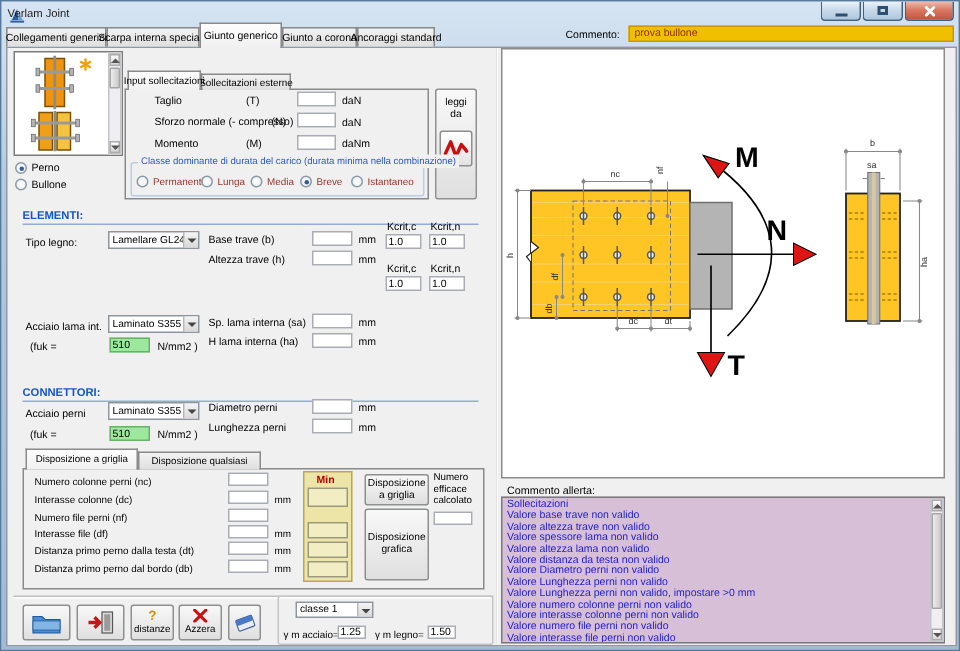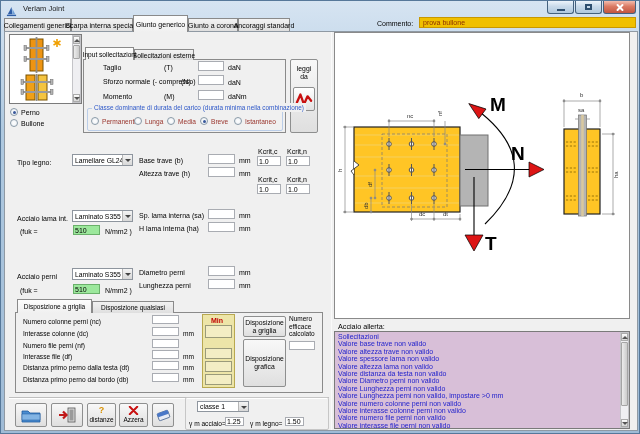--- a/index.html
+++ b/index.html
@@ -47,21 +47,21 @@
 <div class="stage">
 
   <div class="abs" style="left:0;top:0;width:640px;height:15px">
     <span class="abs" style="left:5px;top:2px;width:11px;height:11px">
       <svg width="11" height="11" viewBox="0 0 12 12">
           <path d="M2 9 L6 1 L7 9 Z" fill="#2E5EA8"></path>
           <path d="M7 3 L10 9 L7 9 Z" fill="#6FA0D8"></path>
           <rect x="1" y="9.5" width="10" height="1.5" fill="#2E5EA8"></rect>
         </svg>
     </span>
-    <span class="lbl" style="left:22px;top:3px;font-size:7.5px;color:#1C1C1C">Verlam Joint</span>
+    <span class="lbl" style="left:4px;top:3px;font-size:7.5px;color:#1C1C1C">Verlam Joint</span>
     <div class="wbtn" style="left:546px;width:27px">
         <span class="gmin"></span>
       </div>
     <div class="wbtn" style="left:574px;width:27px">
         <span class="gmax"></span>
       </div>
     <div class="wbtn close" style="left:602px;width:33px">
         <span class="gx"></span>
       </div>
   </div>
@@ -180,20 +180,21 @@
 
   <div class="btn" style="left:289px;top:58px;width:28px;height:74px;align-items:flex-start">
     <span style="margin-top:5px;width:18px">leggi da</span>
   </div>
   <div class="btn" style="left:292px;top:86px;width:22px;height:24px;background:linear-gradient(#FFFFFF,#E2E2E2)">
     <svg width="18" height="16" viewBox="0 0 20 18">
         <polyline points="2,13 6,4 10,15 14,6 18,11" fill="none" stroke="#C81010" stroke-width="2.6" stroke-linecap="round" stroke-linejoin="round"></polyline>
       </svg>
   </div>
 
+  <div class="hdr" style="left:14px;top:138px;width:304px">ELEMENTI:</div>
   <span class="lbl" style="left:16px;top:157px">Tipo legno:</span>
   <div class="dd" style="left:71px;top:153px;width:61px;height:12px">
       <span class="txt">Lamellare GL24c</span>
       <span class="arw"></span>
     </div>
   <span class="lbl" style="left:138px;top:155px">Base trave (b)</span>
   <input class="tb" style="left: 207px; top: 153px; width: 27px; height: 10px;" value="">
   <span class="lbl" style="left:238px;top:155px">mm</span>
   <span class="lbl" style="left:138px;top:168px">Altezza trave (h)</span>
   <input class="tb" style="left: 207px; top: 166px; width: 27px; height: 10px;" value="">
@@ -215,20 +216,21 @@
   <span class="lbl" style="left:138px;top:210px">Sp. lama interna (sa)</span>
   <input class="tb" style="left: 207px; top: 208px; width: 27px; height: 10px;" value="">
   <span class="lbl" style="left:238px;top:210px">mm</span>
   <span class="lbl" style="left:138px;top:223px">H lama interna (ha)</span>
   <input class="tb" style="left: 207px; top: 221px; width: 27px; height: 10px;" value="">
   <span class="lbl" style="left:238px;top:223px">mm</span>
   <span class="lbl" style="left:19px;top:226px">(fuk =</span>
   <input class="tb" style="left: 72px; top: 224px; width: 27px; height: 10px; background: rgb(156, 232, 156); border-color: rgb(106, 176, 106);" value="510">
   <span class="lbl" style="left:104px;top:226px">N/mm2  )</span>
 
+  <div class="hdr" style="left:14px;top:256px;width:304px">CONNETTORI:</div>
   <span class="lbl" style="left:16px;top:271px">Acciaio perni</span>
   <div class="dd" style="left:71px;top:267px;width:61px;height:12px">
       <span class="txt">Laminato S355</span>
       <span class="arw"></span>
     </div>
   <span class="lbl" style="left:138px;top:267px">Diametro perni</span>
   <input class="tb" style="left: 207px; top: 265px; width: 27px; height: 10px;" value="">
   <span class="lbl" style="left:238px;top:267px">mm</span>
   <span class="lbl" style="left:138px;top:280px">Lunghezza perni</span>
   <input class="tb" style="left: 207px; top: 278px; width: 27px; height: 10px;" value="">
@@ -459,21 +461,21 @@
           <circle cx="278" cy="101" r="1"></circle>
             <circle cx="278" cy="181" r="1"></circle>
         </g>
       </g>
       <text class="dimt" x="245" y="64">b</text>
       <text class="dimt" x="243" y="79">sa</text>
       <text class="dimt" x="283" y="145" transform="rotate(-90 283 145)">ha</text>
     </svg>
   </div>
 
-  <span class="lbl" style="left:337px;top:321px;font-size:7.2px">Acciaio allerta:</span>
+  <span class="lbl" style="left:337px;top:321px;font-size:7.2px">Commento allerta:</span>
   <div class="abs" style="left:333px;top:330px;width:296px;height:98px;background:#D8BFD8;border:1px solid #7A7A7A;overflow:hidden;padding-top:1px">
       <div class="alert-item">Sollecitazioni</div>
       <div class="alert-item">Valore base trave non valido</div>
       <div class="alert-item">Valore altezza trave non valido</div>
       <div class="alert-item">Valore spessore lama non valido</div>
       <div class="alert-item">Valore altezza lama non valido</div>
       <div class="alert-item">Valore distanza da testa non valido</div>
       <div class="alert-item">Valore Diametro perni non valido</div>
       <div class="alert-item">Valore Lunghezza perni non valido</div>
       <div class="alert-item">Valore Lunghezza perni non valido, impostare &gt;0 mm</div>

